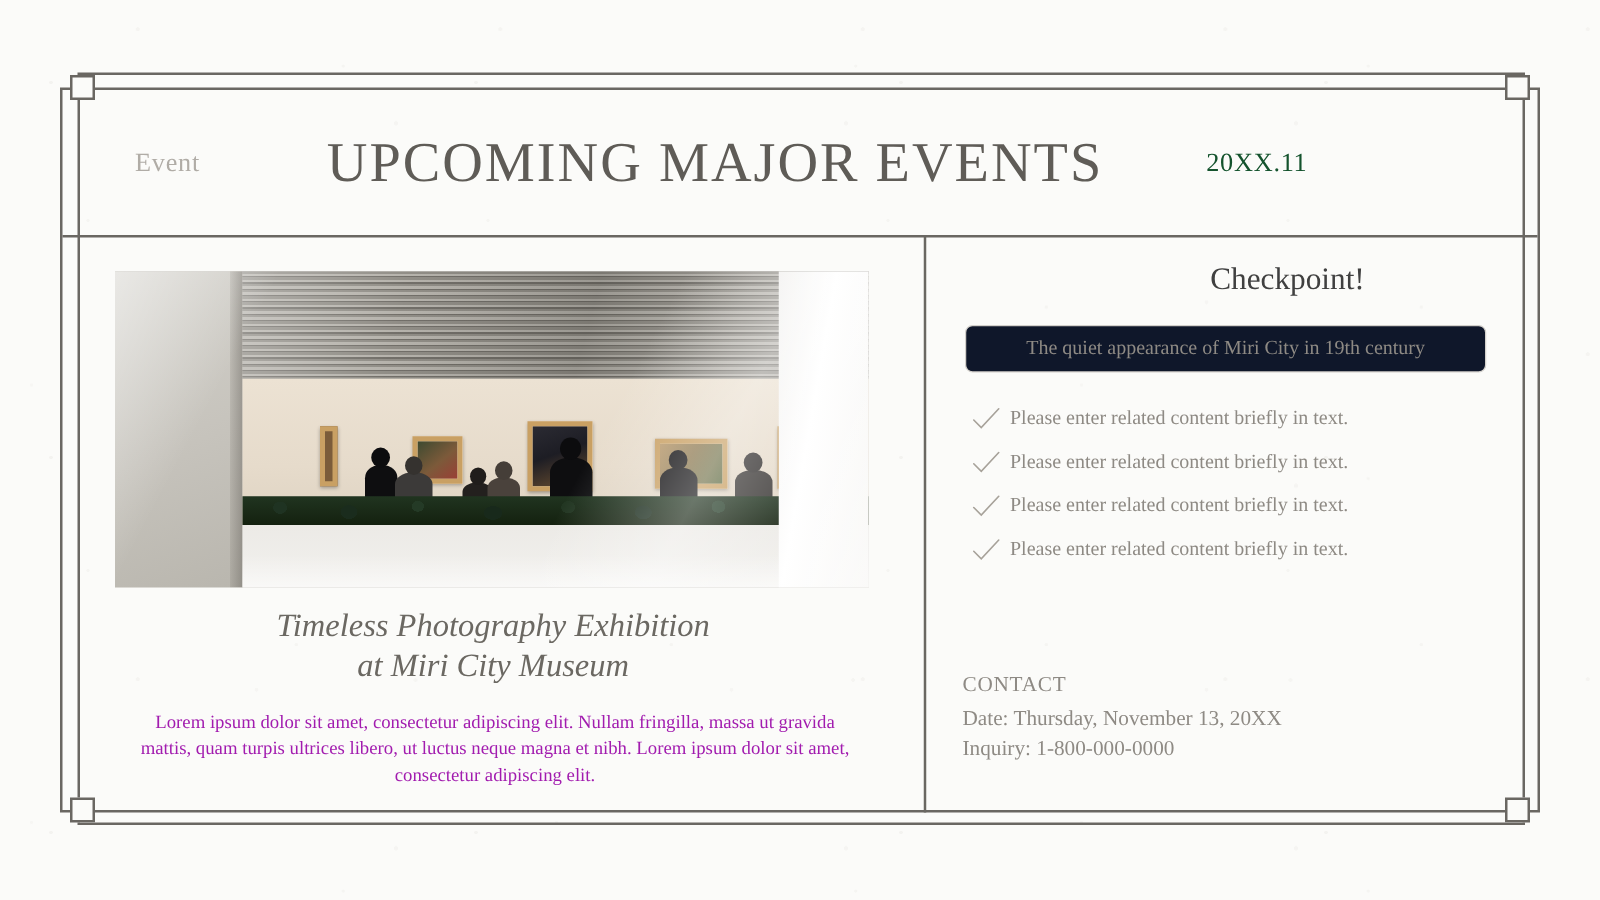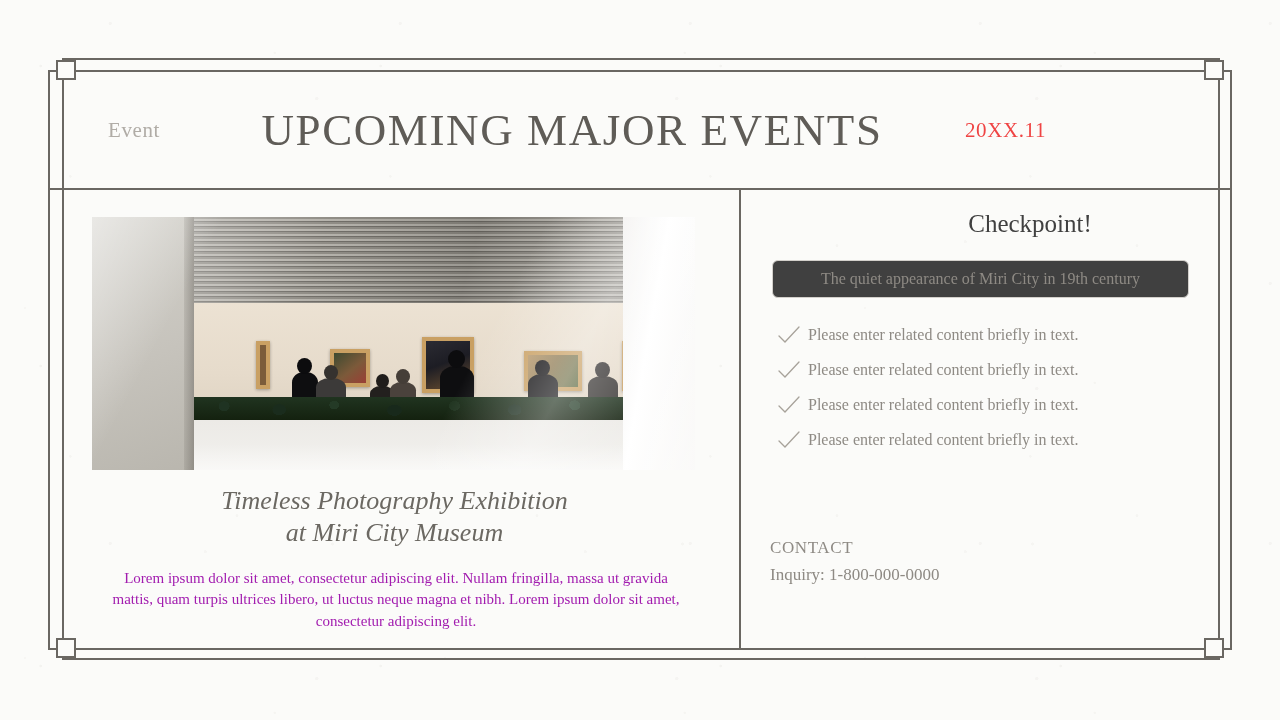--- a/index.html
+++ b/index.html
@@ -83,21 +83,21 @@
     text-align: center;
     font-size: 45px;
     font-weight: 400;
     color: #5f5c57;
     letter-spacing: 1.6px;
   }
   .header-date {
     position: absolute;
     right: 48px;
     font-size: 21px;
-    color: #ef4444;
+    color: #14532d;
     letter-spacing: .6px;
   }
 
   .divider-h {
     position: absolute;
     left: 50px; top: 188px;
     width: 1180px; height: 2px;
     background: #6a6762;
     z-index: 4;
   }
@@ -273,21 +273,21 @@
     position: absolute;
     left: 31px; top: 70px;
     width: 417px; height: 38px;
     border: 1px solid #d3d0cb;
     border-radius: 6px;
     display: flex;
     align-items: center;
     justify-content: center;
     font-size: 16px;
     color: #8e8a84;
-    background: #404040;
+    background: #0f172a;
   }
   .check-list {
     position: absolute;
     left: 29px; top: 127px;
     width: 440px;
   }
   .check-item {
     display: flex;
     align-items: center;
     height: 35px;
@@ -428,16 +428,17 @@
           <path d="M2 11 L8 17 L22 2" fill="none" stroke="#a7a29a" stroke-width="1.3" stroke-linecap="round"></path>
         </svg>
       </span>
       <span class="check-label">Please enter related content briefly in text.</span>
     </div>
 
   </div>
 
   <div class="contact">
     <div class="contact-head">CONTACT</div>
+    <div class="contact-line">Date: Thursday, November 13, 20XX</div>
     <div class="contact-line">Inquiry: 1-800-000-0000</div>
   </div>
 
 </div>
 
 </body></html>

